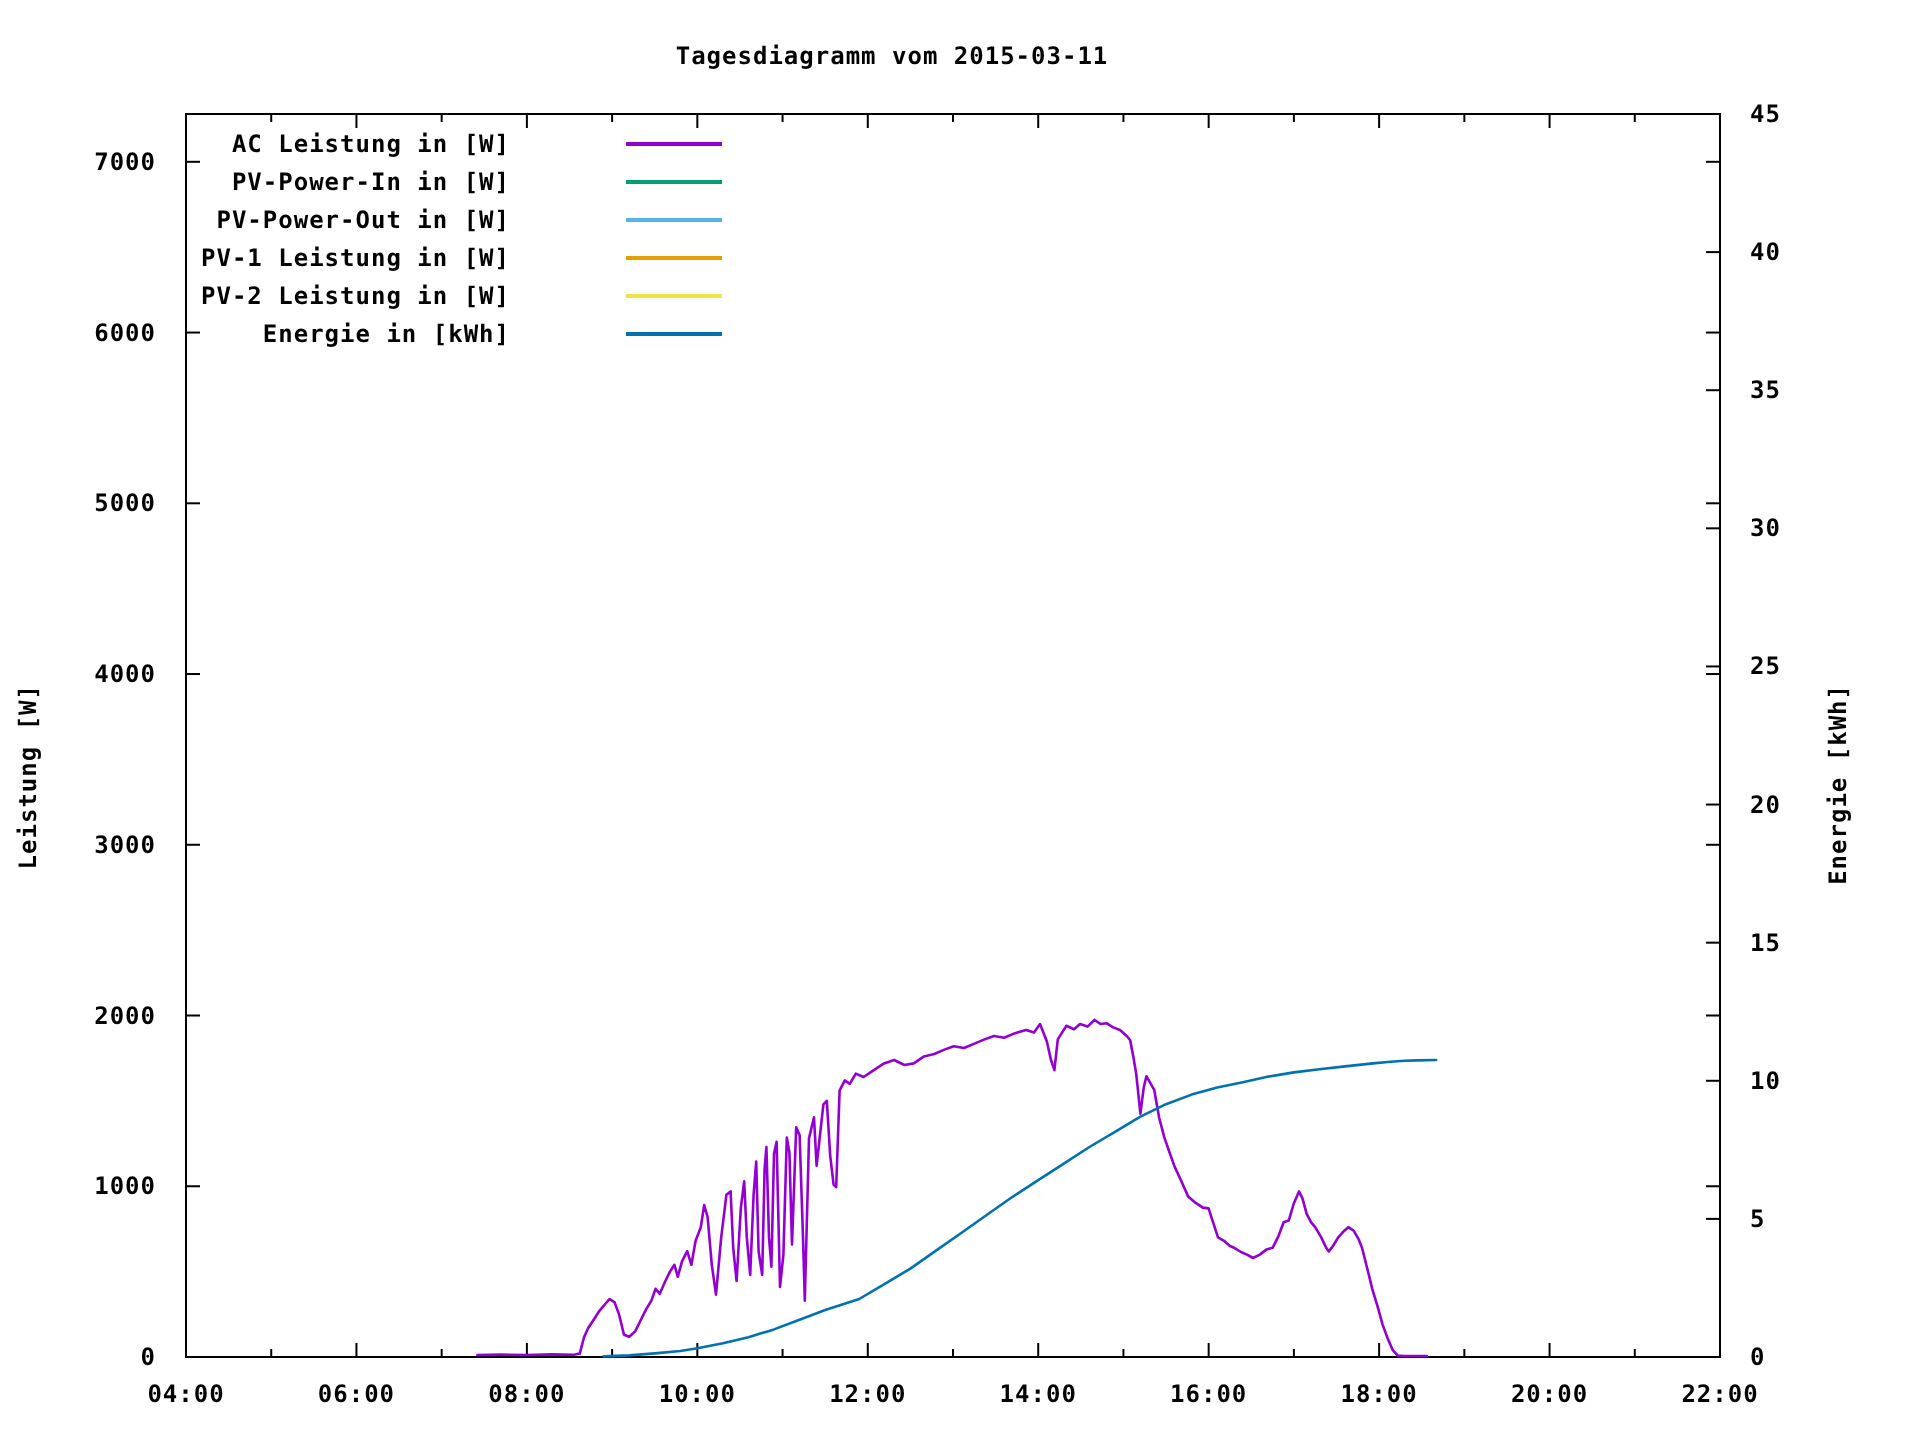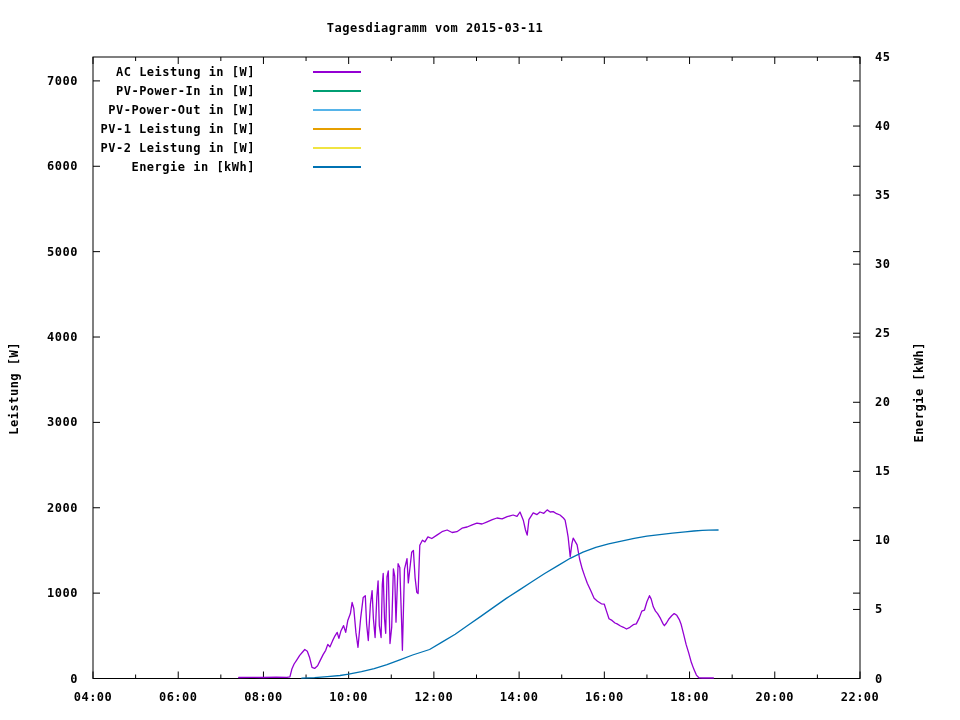--- a/index.html
+++ b/index.html
@@ -17,21 +17,21 @@
     color: #000000;
   }
   #chart-svg {
     position: absolute;
     left: 0;
     top: 0;
   }
   .chart-title {
     position: absolute;
     top: 21px;
-    left: 435px;
+    left: 446px;
     transform: translateX(-50%);
     font-size: 12px;
     font-weight: bold;
     letter-spacing: 0.5px;
     white-space: nowrap;
   }
   .ylabel {
     position: absolute;
     writing-mode: vertical-rl;
     transform: rotate(180deg);

